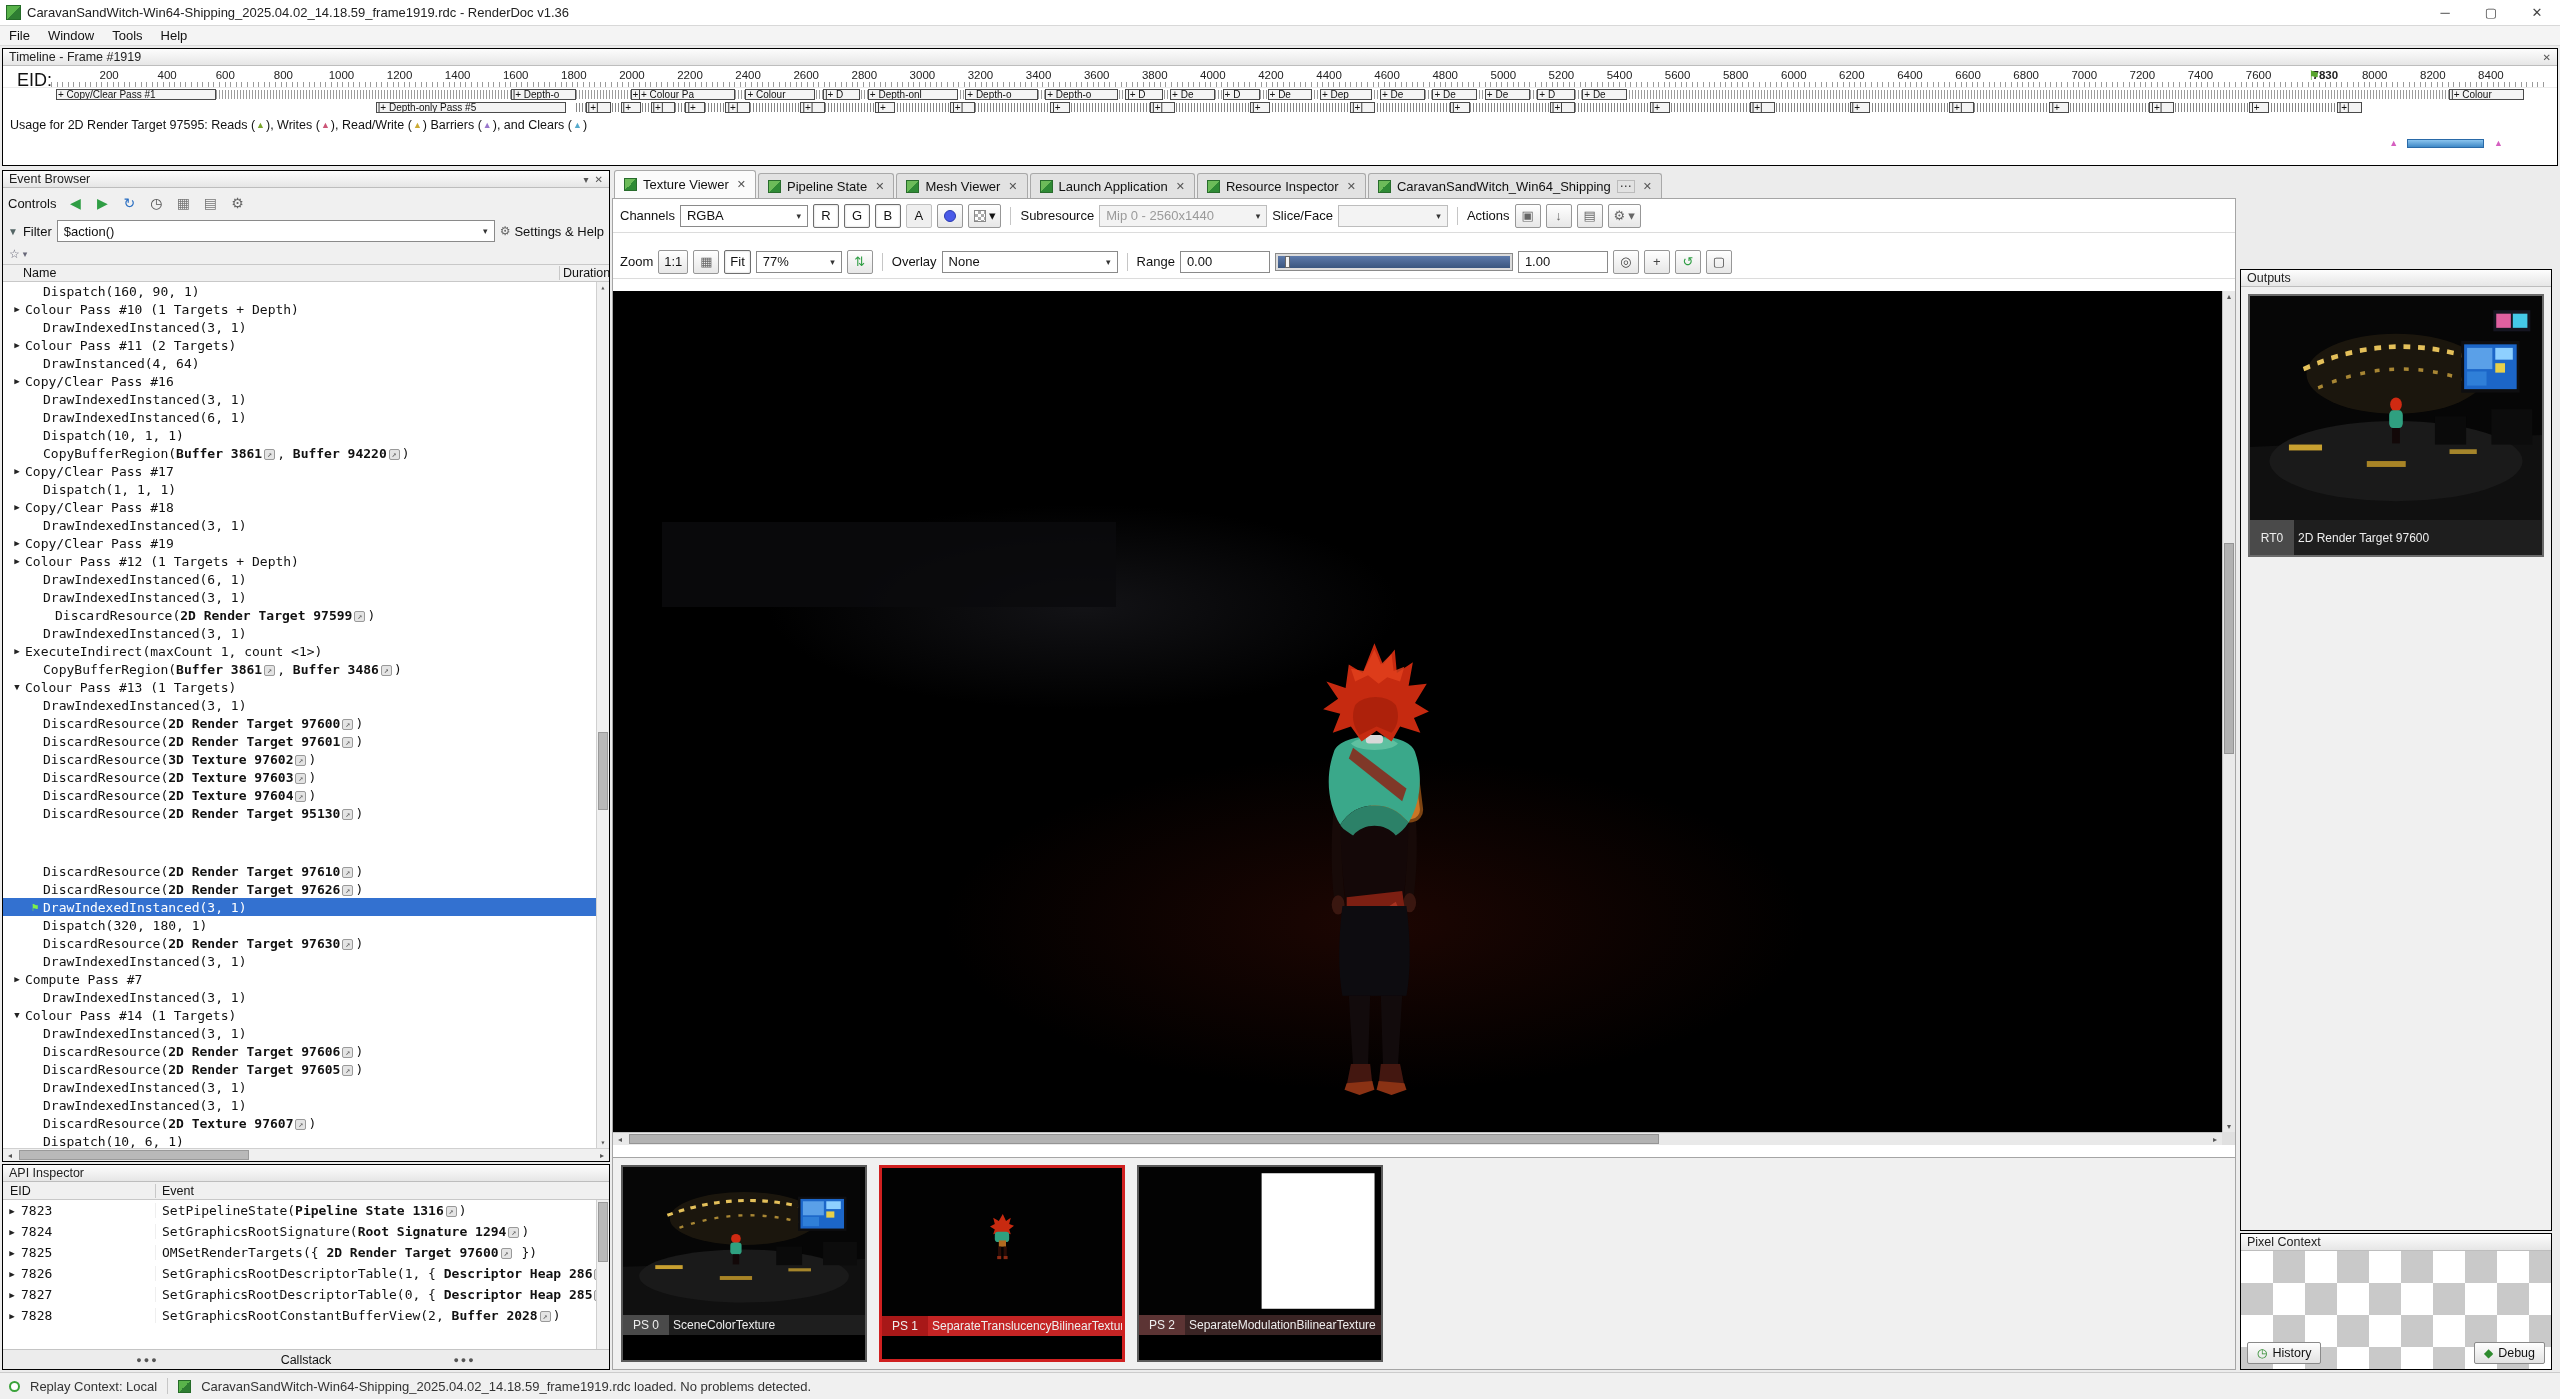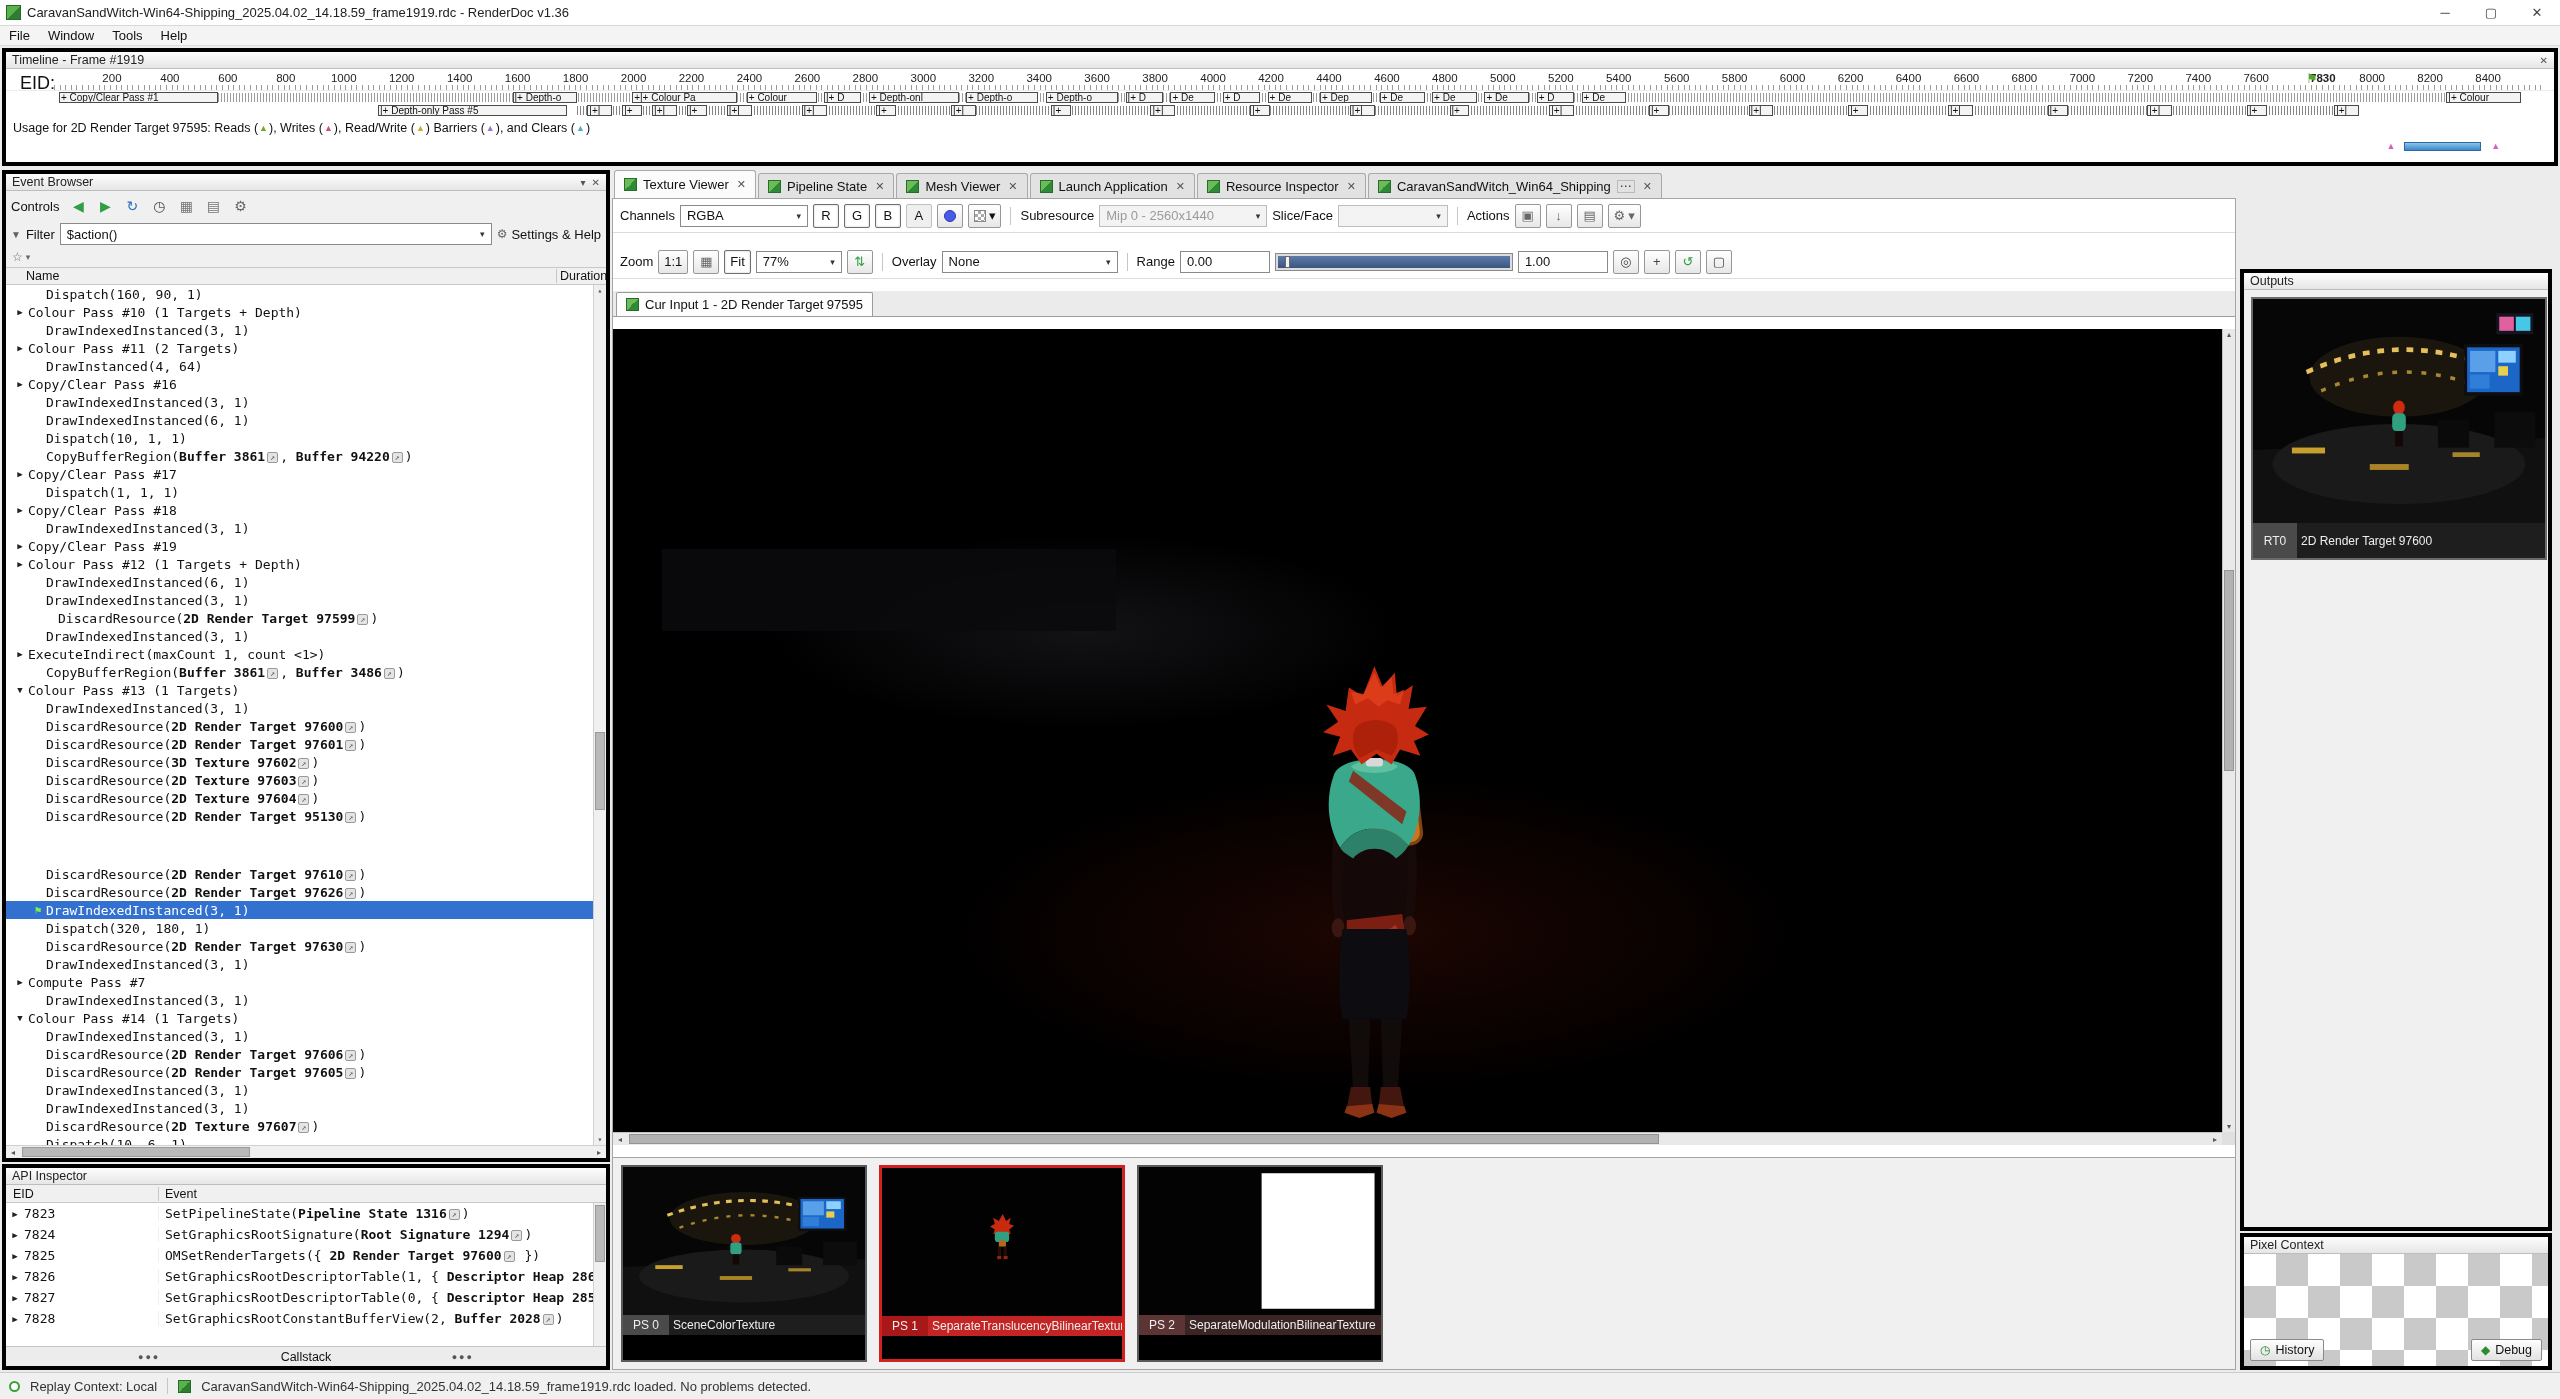--- a/index.html
+++ b/index.html
@@ -9,21 +9,21 @@
   
   .titlebar { position:absolute; left:0; top:0; width:2560px; height:26px; background:#ffffff; border-bottom:1px solid #d8d8d8; display:flex; align-items:center; padding-left:6px; }
   .app-logo { width:15px; height:15px; margin-right:6px; background:linear-gradient(135deg,#59b34a 50%,#2e7d32 50%); border:1px solid #256b28; }
   .titlebar .title { font-size:13px; color:#222; }
   .win-btns { margin-left:auto; display:flex; height:100%; }
   .win-btn { width:46px; display:flex; align-items:center; justify-content:center; font-size:13px; color:#444; }
   .menubar { position:absolute; left:0; top:26px; width:2560px; height:20px; background:#f4f4f4; border-bottom:1px solid #dadada; display:flex; align-items:center; }
   .menu-item { padding:0 9px; font-size:13px; height:100%; display:flex; align-items:center; }
 
   
-  .panel { position:absolute; border:4px solid #000000; background:#f0f0f0; }
+  .panel { position:absolute; border:1px solid #000000; background:#f0f0f0; }
   .panel-title { height:17px; background:linear-gradient(#fdfdfd,#e6e6e6); border-bottom:1px solid #bdbdbd; display:flex; align-items:center; font-size:12.5px; padding:0 6px; color:#222; flex:0 0 auto; }
   .pt-btns { margin-left:auto; display:flex; gap:6px; font-size:10px; color:#555; }
 
   
   #timeline { left:2px; top:48px; width:2556px; height:118px; display:flex; flex-direction:column; }
   .tl-content { position:relative; flex:1; background:#fff; }
   .tl-ruler { position:absolute; left:0; right:0; top:0; height:22px; border-bottom:1px solid #ececec; }
   .eid-label { position:absolute; left:14px; top:4px; font-size:18px; }
   #ruler-area { position:absolute; left:48px; right:8px; top:0; height:22px; }
   #ruler-area::after { content:""; position:absolute; left:0; right:0; bottom:1px; height:5px; background:repeating-linear-gradient(90deg,#9a9a9a 0 1px,transparent 1px 5.6px); }
@@ -691,26 +691,20 @@
       </div>
       <div class="num-input">
           <span>1.00</span>
         </div>
       <span class="tbtn" style="color:#444;">◎</span>
       <span class="tbtn" style="color:#444;">+</span>
       <span class="tbtn" style="color:#2f9e44;">↺</span>
       <span class="tbtn" style="color:#444;">▢</span>
     </div>
 
-    <div class="tv-tabrow">
-      <div class="ttab">
-        <span class="tab-icon"></span>
-        <span>Cur Input 1 - 2D Render Target 97595</span>
-      </div>
-    </div>
 
     <div class="viewport">
       <div class="vp-darkrect"></div>
 
       <svg class="character" viewBox="0 0 170 440">
         <path d="M52 120 C44 150 42 200 46 240 C48 252 56 252 56 240 C52 200 54 160 60 128 Z" fill="#170a08"></path>
         <path d="M116 120 C124 150 126 198 121 238 C119 250 111 250 112 238 C116 198 114 158 108 128 Z" fill="#170a08"></path>
         <ellipse cx="50" cy="247" rx="6" ry="9" fill="#3a1710"></ellipse>
         <ellipse cx="117" cy="245" rx="6" ry="9" fill="#3a1710"></ellipse>
         <path d="M56 110 L112 110 C118 160 116 210 110 248 L58 248 C52 210 50 160 56 110 Z" fill="#140808"></path>

